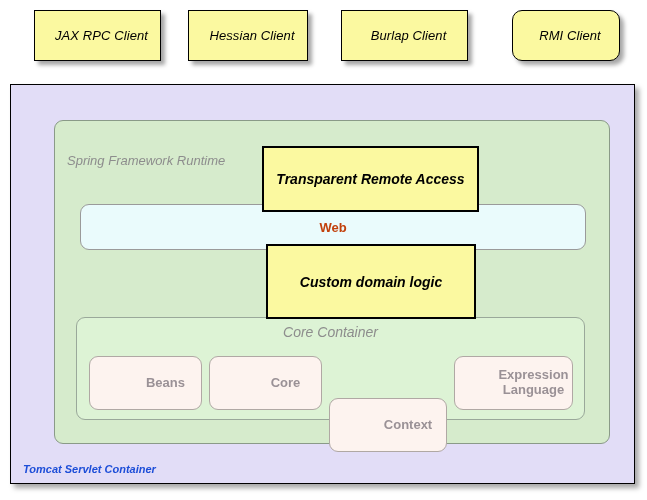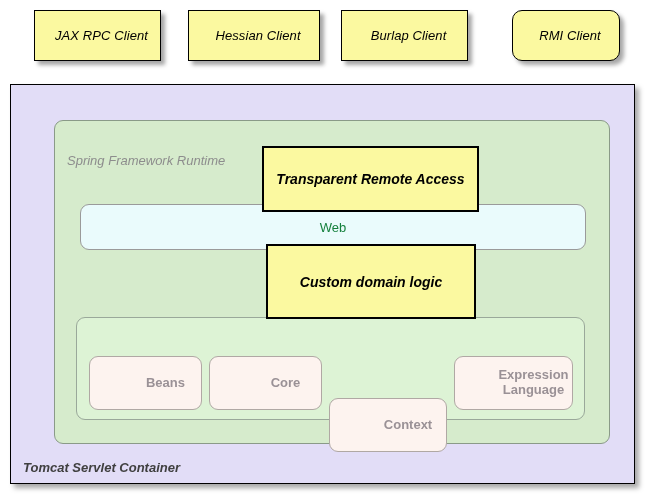--- a/index.html
+++ b/index.html
@@ -29,44 +29,44 @@
     box-sizing: border-box;
   }
   .client-box span {
     font-style: italic;
     font-size: 13px;
     color: #000000;
     letter-spacing: 0.1px;
     margin-left: 8px;
   }
   #client-0 { left: 34px;  width: 127px; }
-  #client-1 { left: 188px; width: 132px; }
+  #client-1 { left: 188px; width: 120px; }
   #client-2 { left: 341px; width: 127px; }
   #client-3 { left: 512px; width: 108px; border-radius: 10px; }
 
   
   #tomcat-container {
     position: absolute;
     left: 10px;
     top: 84px;
     width: 625px;
     height: 400px;
     background: #e2ddf7;
     border: 1.5px solid #000000;
     box-shadow: 4px 4px 5px rgba(0,0,0,0.35);
     box-sizing: border-box;
   }
   #tomcat-label {
     position: absolute;
     left: 12px;
     bottom: 8px;
-    font-size: 13px;
-    font-weight: bold;
-    font-style: italic;
-    color: #404040;
+    font-size: 11px;
+    font-weight: bold;
+    font-style: italic;
+    color: #1d4ed8;
   }
 
   
   #spring-runtime {
     position: absolute;
     left: 54px;
     top: 120px;
     width: 556px;
     height: 324px;
     background: #d6ebcc;
@@ -94,22 +94,22 @@
     background: #eafbfc;
     border: 1px solid #9a9a9a;
     border-radius: 9px;
     box-sizing: border-box;
     display: flex;
     align-items: center;
     justify-content: center;
   }
   #web-bar-label {
     font-size: 13px;
-    font-weight: normal;
-    color: #15803d;
+    font-weight: bold;
+    color: #c2410c;
   }
 
   
   .highlight-box {
     position: absolute;
     background: #fbf9a0;
     border: 2px solid #000000;
     box-sizing: border-box;
     display: flex;
     align-items: center;
@@ -202,20 +202,21 @@
 </div>
 
 <div class="highlight-box" id="highlight-remote">
   <span>Transparent Remote Access</span>
 </div>
 <div class="highlight-box" id="highlight-domain">
   <span>Custom domain logic</span>
 </div>
 
 <div id="core-container">
+  <div id="core-container-label">Core Container</div>
   <div class="core-module" id="core-module-0">
     <span>Beans</span>
   </div>
   <div class="core-module" id="core-module-1">
     <span>Core</span>
   </div>
   <div class="core-module" id="core-module-2">
     <span>Context</span>
   </div>
   <div class="core-module" id="core-module-3">

